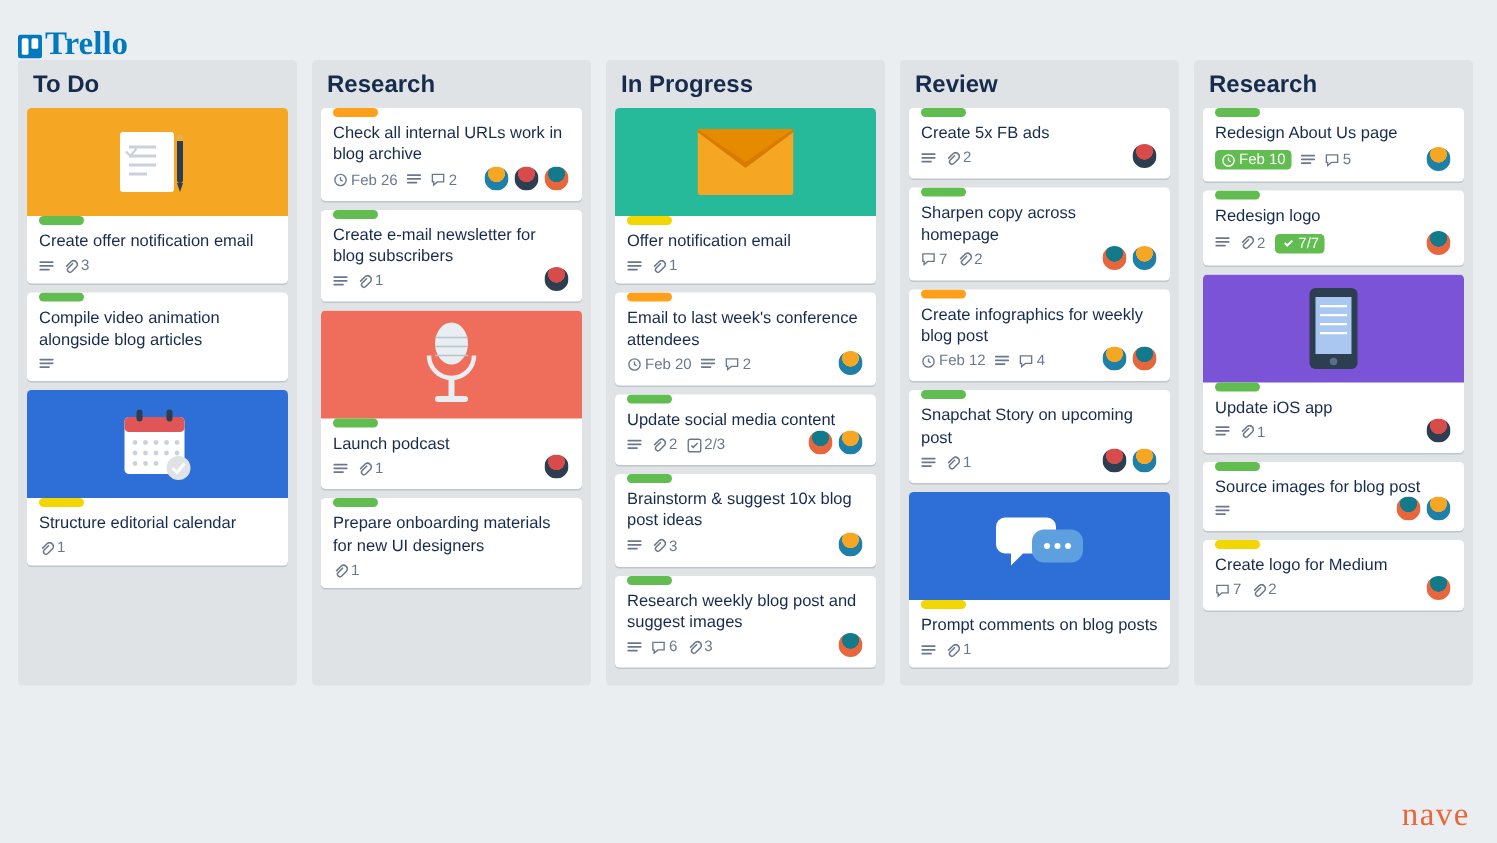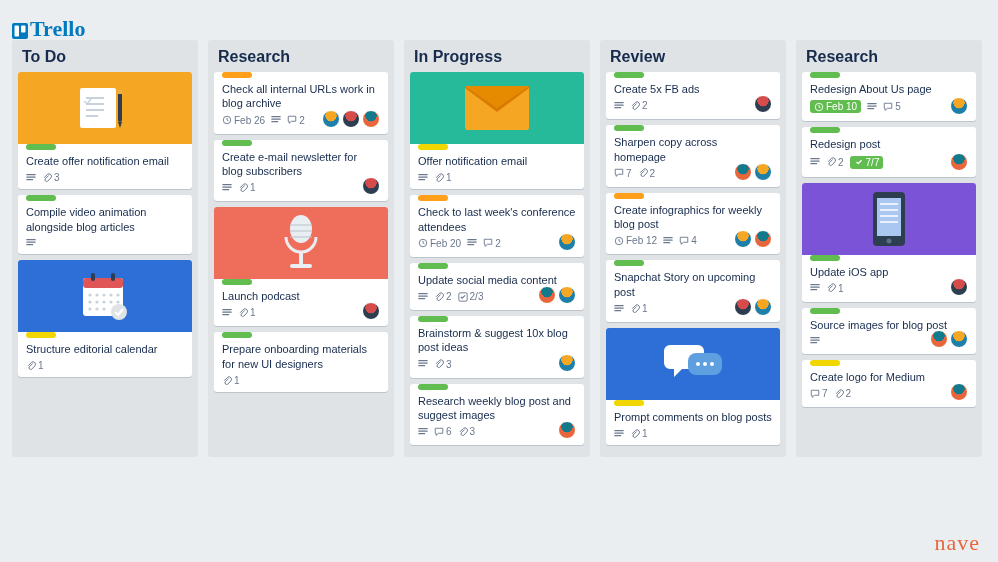--- a/index.html
+++ b/index.html
@@ -345,21 +345,21 @@
               <span>1</span>
             </span>
           </div>
         </div>
       </div>
       <div class="card">
         <div class="card-body">
           <div class="labels">
             <span class="label lbl-orange"></span>
           </div>
-          <div class="card-title">Check to last week's conference attendees</div>
+          <div class="card-title">Email to last week's conference attendees</div>
           <div class="badges">
             <span class="badge">
               <svg class="ic" viewBox="0 0 12 12">
                 <circle cx="6" cy="6" r="4.5" stroke="#6b778c" stroke-width="1.1" fill="none"></circle>
                 <path d="M6 3.5V6l1.8 1" stroke="#6b778c" stroke-width="1.1" fill="none"></path>
               </svg>
               <span>Feb 20</span>
             </span>
             <span class="badge">
               <svg class="ic" viewBox="0 0 12 12">
@@ -638,21 +638,21 @@
           <div class="members">
             <span class="avatar av-b"></span>
           </div>
         </div>
       </div>
       <div class="card">
         <div class="card-body">
           <div class="labels">
             <span class="label lbl-green"></span>
           </div>
-          <div class="card-title">Redesign post</div>
+          <div class="card-title">Redesign logo</div>
           <div class="badges">
             <span class="badge">
               <svg class="ic" viewBox="0 0 12 12">
                 <path d="M1 2h10M1 5h10M1 8h7" stroke="#6b778c" stroke-width="1.4" stroke-linecap="round"></path>
               </svg>
             </span>
             <span class="badge">
               <svg class="ic" viewBox="0 0 12 12">
                 <path d="M8 3l-4 4a2 2 0 002.8 2.8l4-4a3 3 0 00-4.2-4.2L2.5 5.7" stroke="#6b778c" stroke-width="1.2" fill="none"></path>
               </svg>

